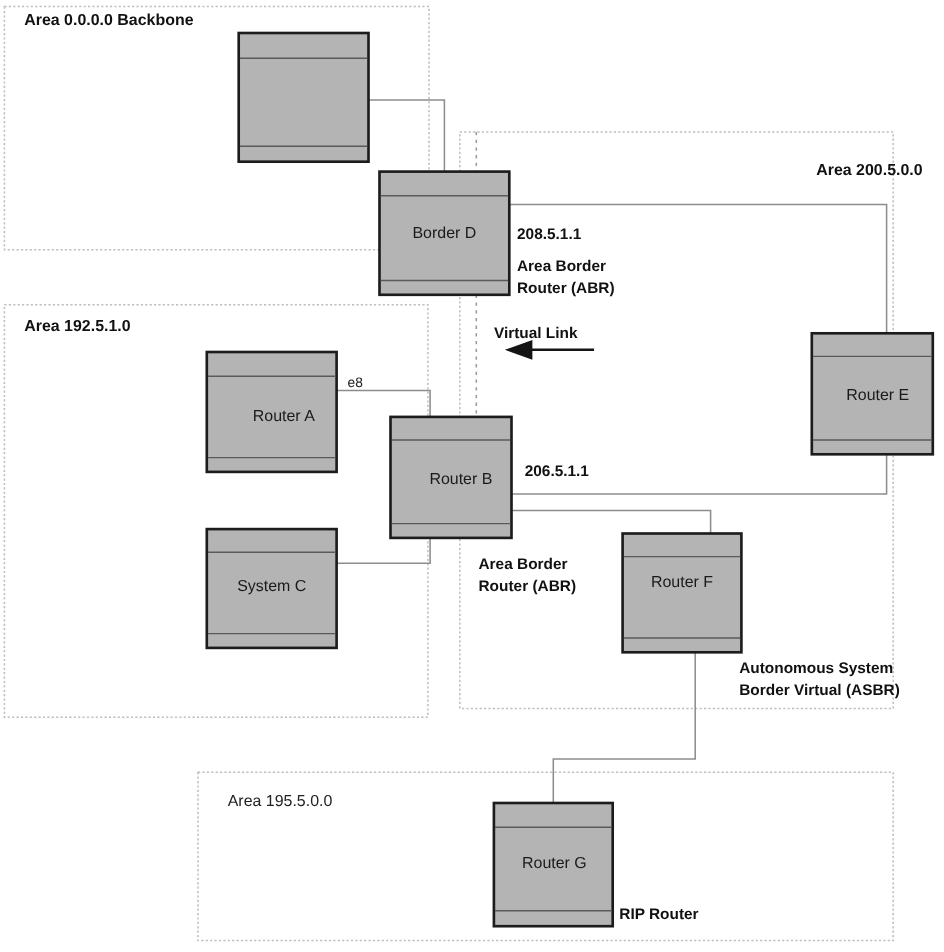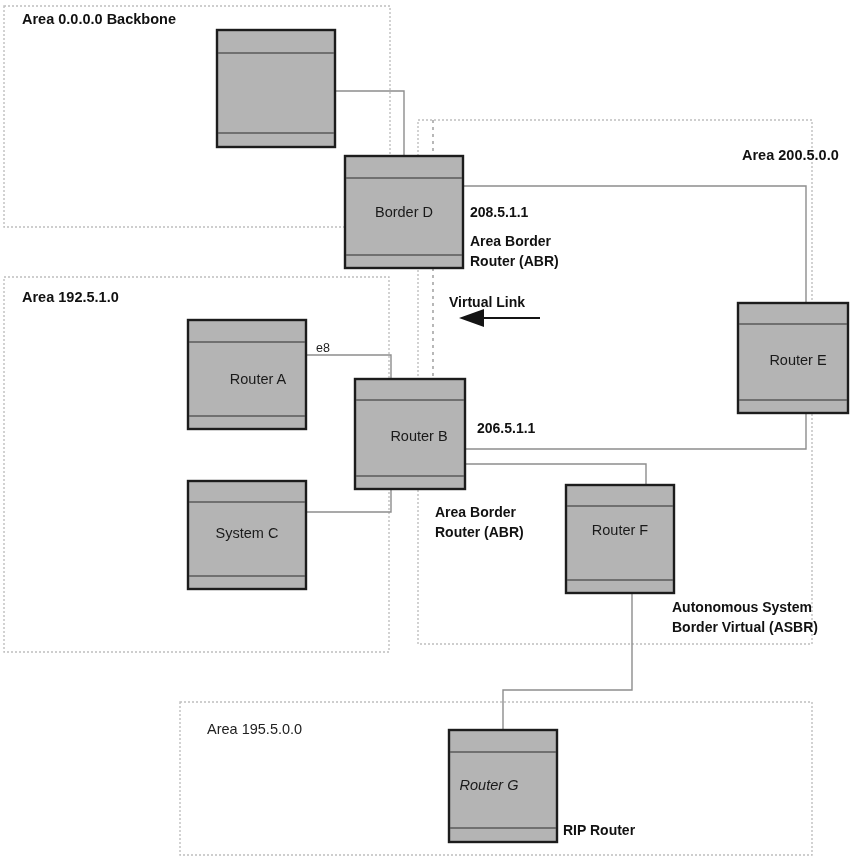--- a/index.html
+++ b/index.html
@@ -195,21 +195,21 @@
   <div class="router-label" style="left:188px; top:371px; width:118px;margin-left:11px;">Router A</div>
 
   <div class="router-label" style="left:355px; top:428px; width:128px;">Router B</div>
 
   <div class="router-label" style="left:188px; top:525px; width:118px;">System C</div>
 
   <div class="router-label" style="left:738px; top:352px; width:120px;">Router E</div>
 
   <div class="router-label" style="left:566px; top:510px; width:108px;margin-top:12px;">Router F</div>
 
-  <div class="router-label" style="left:441px; top:777px; width:96px;font-style:italic;">Router G</div>
+  <div class="router-label" style="left:456px; top:777px; width:96px;">Router G</div>
 
   <div class="txt annot" style="left:470px; top:203px;">208.5.1.1</div>
 
   <div class="txt annot" style="left:470px; top:232px;">Area Border</div>
 
   <div class="txt annot" style="left:470px; top:252px;">Router (ABR)</div>
 
   <div class="txt annot" style="left:449px; top:293px;">Virtual Link</div>
 
   <div class="txt iface" style="left:316px; top:340px;">e8</div>

